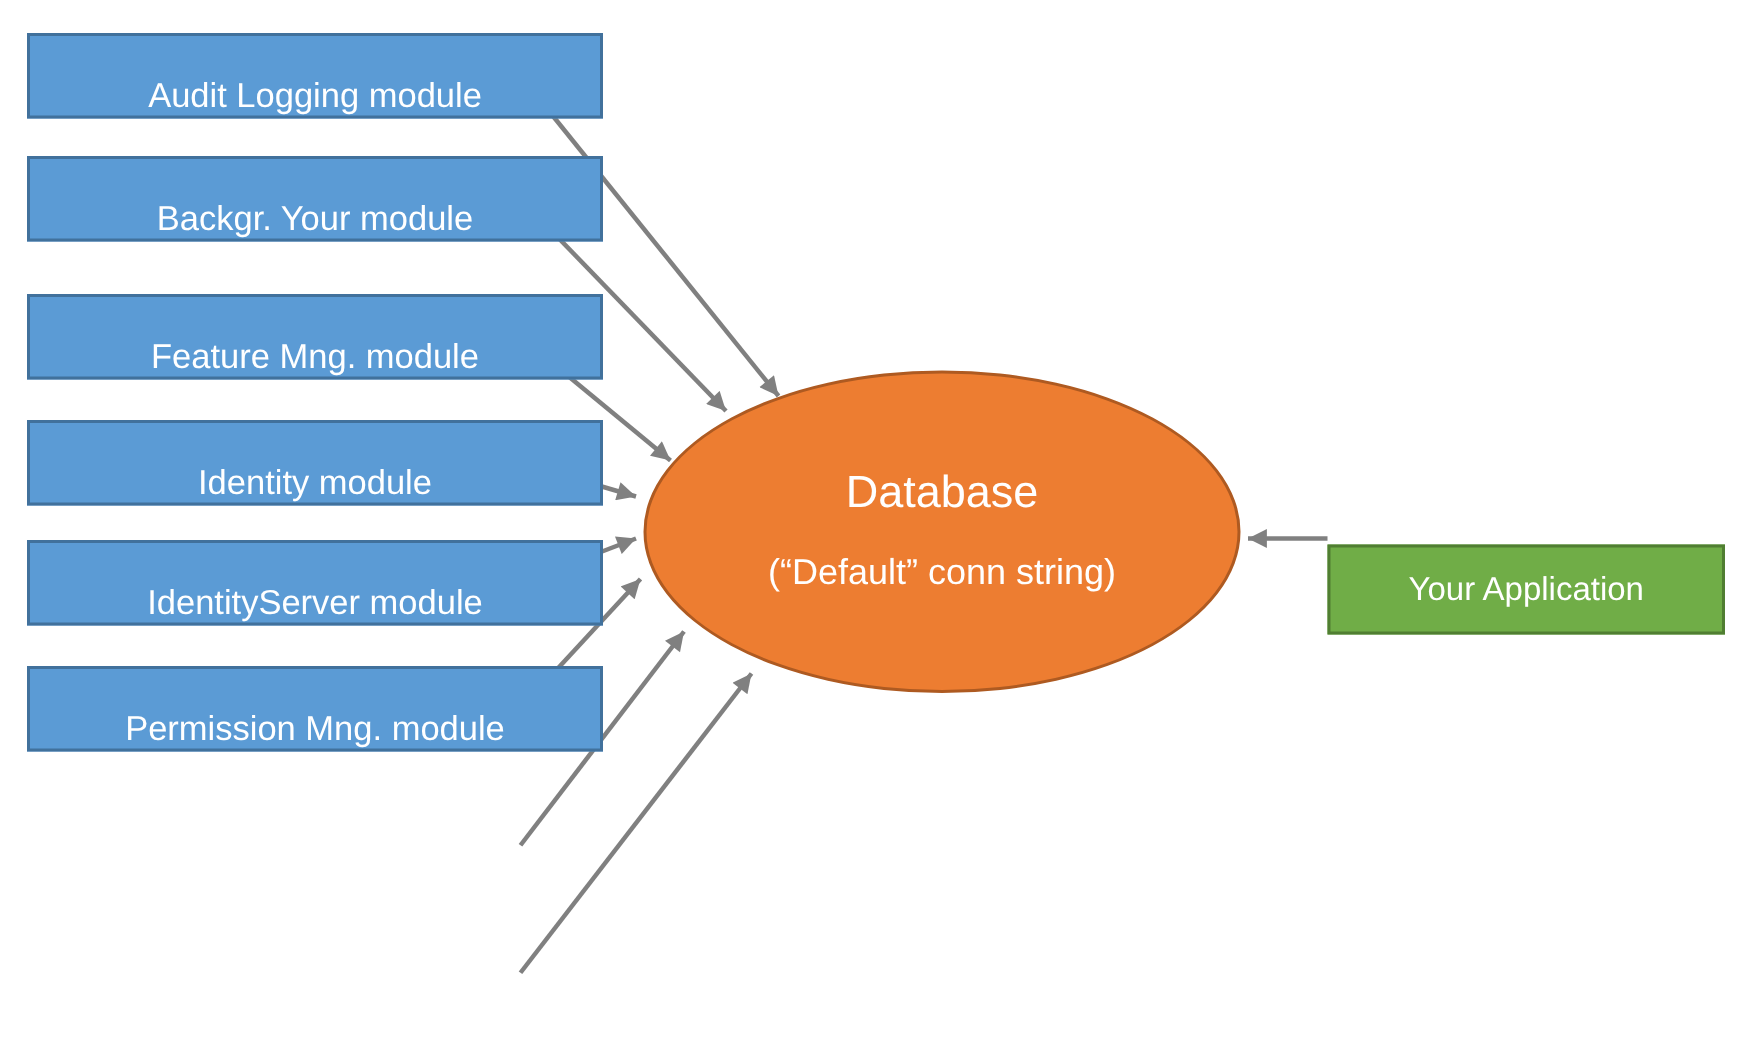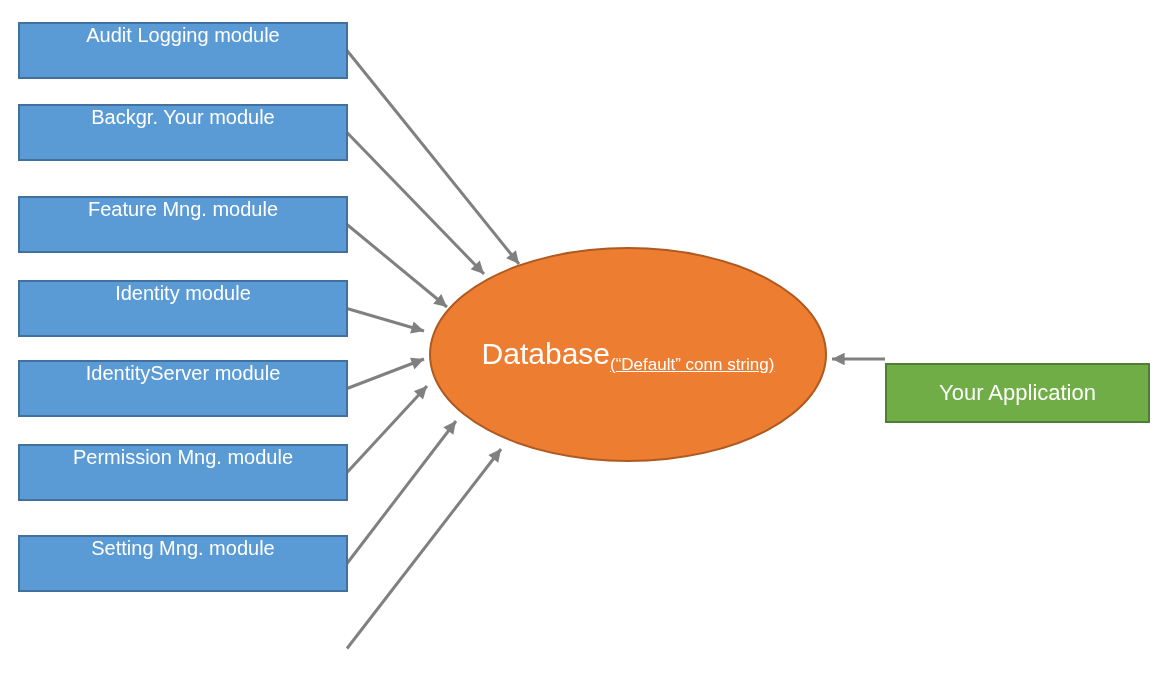--- a/index.html
+++ b/index.html
@@ -26,58 +26,57 @@
     stroke: var(--arrow, #808080);
     stroke-width: 3;
     fill: none;
   }
   .arrowhead-shape {
     fill: var(--arrow, #808080);
   }
   .module-box {
     position: absolute;
     left: 18px;
-    width: 330px;
+    width: 384px;
     height: 57px;
     box-sizing: border-box;
     background: var(--module-fill, #5B9BD5);
     border: 2px solid var(--module-border, #41719C);
     display: flex;
-    align-items: flex-start;
+    align-items: flex-end;
     justify-content: center;
     color: var(--shape-text, #ffffff);
-    font-size: 20px;
+    font-size: 23px;
     white-space: nowrap;
   }
   .db-ellipse {
     position: absolute;
     left: 429px;
     top: 247px;
     width: 398px;
     height: 215px;
     box-sizing: border-box;
     background: var(--database-fill, #ED7D31);
     border: 2.5px solid var(--database-border, #AE5A21);
     border-radius: 50%;
     display: flex;
-    flex-direction: row;
+    flex-direction: column;
     align-items: center;
     justify-content: center;
     color: var(--shape-text, #ffffff);
     text-align: right;
   }
   .db-title {
     font-size: 30px;
     line-height: 1.15;
   }
   .db-subtitle {
-    font-size: 17px;
+    font-size: 24px;
     line-height: 1.2;
     margin-top: 21px;
-    text-decoration: underline;
   }
   .app-box {
     position: absolute;
     left: 885px;
     top: 329px;
     width: 265px;
     height: 60px;
     box-sizing: border-box;
     background: var(--application-fill, #70AD47);
     border: 2.5px solid var(--application-border, #507E32);
@@ -123,23 +122,20 @@
   </div>
   <div class="module-box" style="top:196px">
     <span>Feature Mng. module</span>
   </div>
   <div class="module-box" style="top:360px">
     <span>IdentityServer module</span>
   </div>
   <div class="module-box" style="top:444px">
     <span>Permission Mng. module</span>
   </div>
-  <div class="module-box" style="top:535px">
-    <span>Setting Mng. module</span>
-  </div>
 
   <div class="db-ellipse">
     <div class="db-title">Database</div>
     <div class="db-subtitle">(“Default” conn string)</div>
   </div>
 
   <div class="app-box">
     <span>Your Application</span>
   </div>
 

